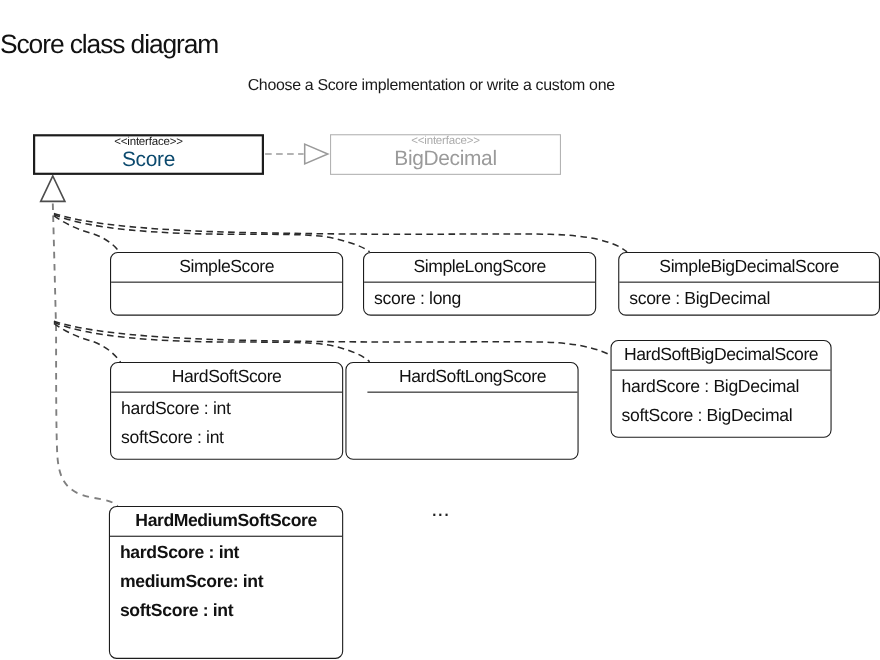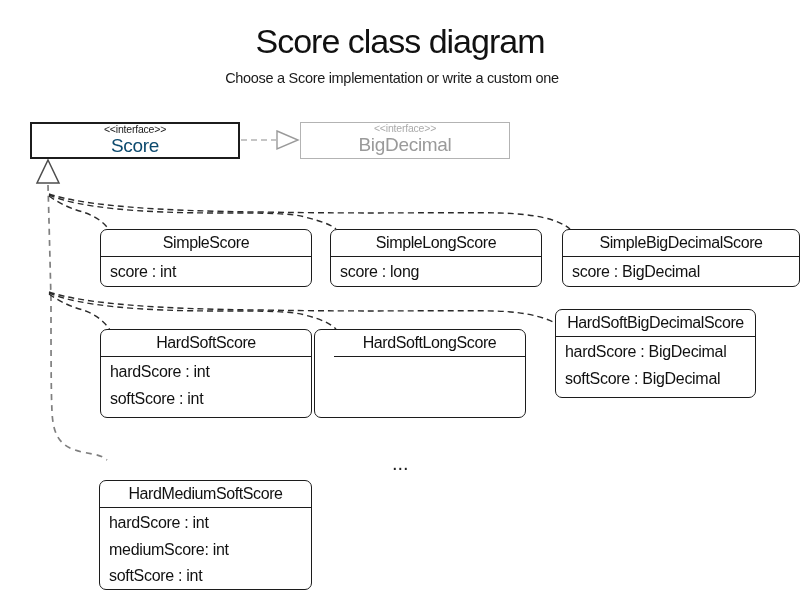--- a/index.html
+++ b/index.html
@@ -12,22 +12,22 @@
     position: relative;
     width: 800px;
     height: 600px;
     background: #ffffff;
     overflow: hidden;
   }
   .page-title {
     position: absolute;
     left: 0; top: 22px;
     width: 800px;
-    text-align: center;
-    font-size: 34px;
+    text-align: left;
+    font-size: 24px;
     letter-spacing: -1px;
     color: #111111;
     line-height: 38px;
   }
   .page-subtitle {
     position: absolute;
     left: 0; top: 70px;
     width: 784px;
     text-align: center;
     font-size: 14.5px;
@@ -136,23 +136,20 @@
     <div class="stereotype">&lt;&lt;interface&gt;&gt;</div>
     <div class="iface-name">Score</div>
   </div>
   <div class="iface-box muted">
     <div class="stereotype">&lt;&lt;interface&gt;&gt;</div>
     <div class="iface-name">BigDecimal</div>
   </div>
 
   <div class="uml-class" style="left:68px; top:229px; width:212px; height:58px;">
     <div class="uml-class-title">SimpleScore</div>
-    <div class="uml-attrs">
-      <div class="uml-attr">score : int</div>
-    </div>
   </div>
   <div class="uml-class" style="left:298px; top:229px; width:212px; height:58px;">
     <div class="uml-class-title">SimpleLongScore</div>
     <div class="uml-attrs">
       <div class="uml-attr">score : long</div>
     </div>
   </div>
   <div class="uml-class" style="left:530px; top:229px; width:238px; height:58px;">
     <div class="uml-class-title">SimpleBigDecimalScore</div>
     <div class="uml-attrs">
@@ -171,21 +168,21 @@
     <div class="uml-class-title">HardSoftLongScore</div>
   </div>
   <div class="uml-class" style="left:523px; top:309px; width:201px; height:89px;">
     <div class="uml-class-title">HardSoftBigDecimalScore</div>
     <div class="uml-attrs">
       <div class="uml-attr">hardScore : BigDecimal</div>
       <div class="uml-attr">softScore : BigDecimal</div>
     </div>
   </div>
 
-  <div class="uml-class" style="left:67px; top:480px; width:213px; height:110px;">
+  <div class="uml-class" style="left:67px; top:460px; width:213px; height:139px;font-weight:bold;">
     <div class="uml-class-title">HardMediumSoftScore</div>
     <div class="uml-attrs">
       <div class="uml-attr">hardScore : int</div>
       <div class="uml-attr">mediumScore: int</div>
       <div class="uml-attr">softScore : int</div>
     </div>
   </div>
 
   <div class="ellipsis">...</div>
 

